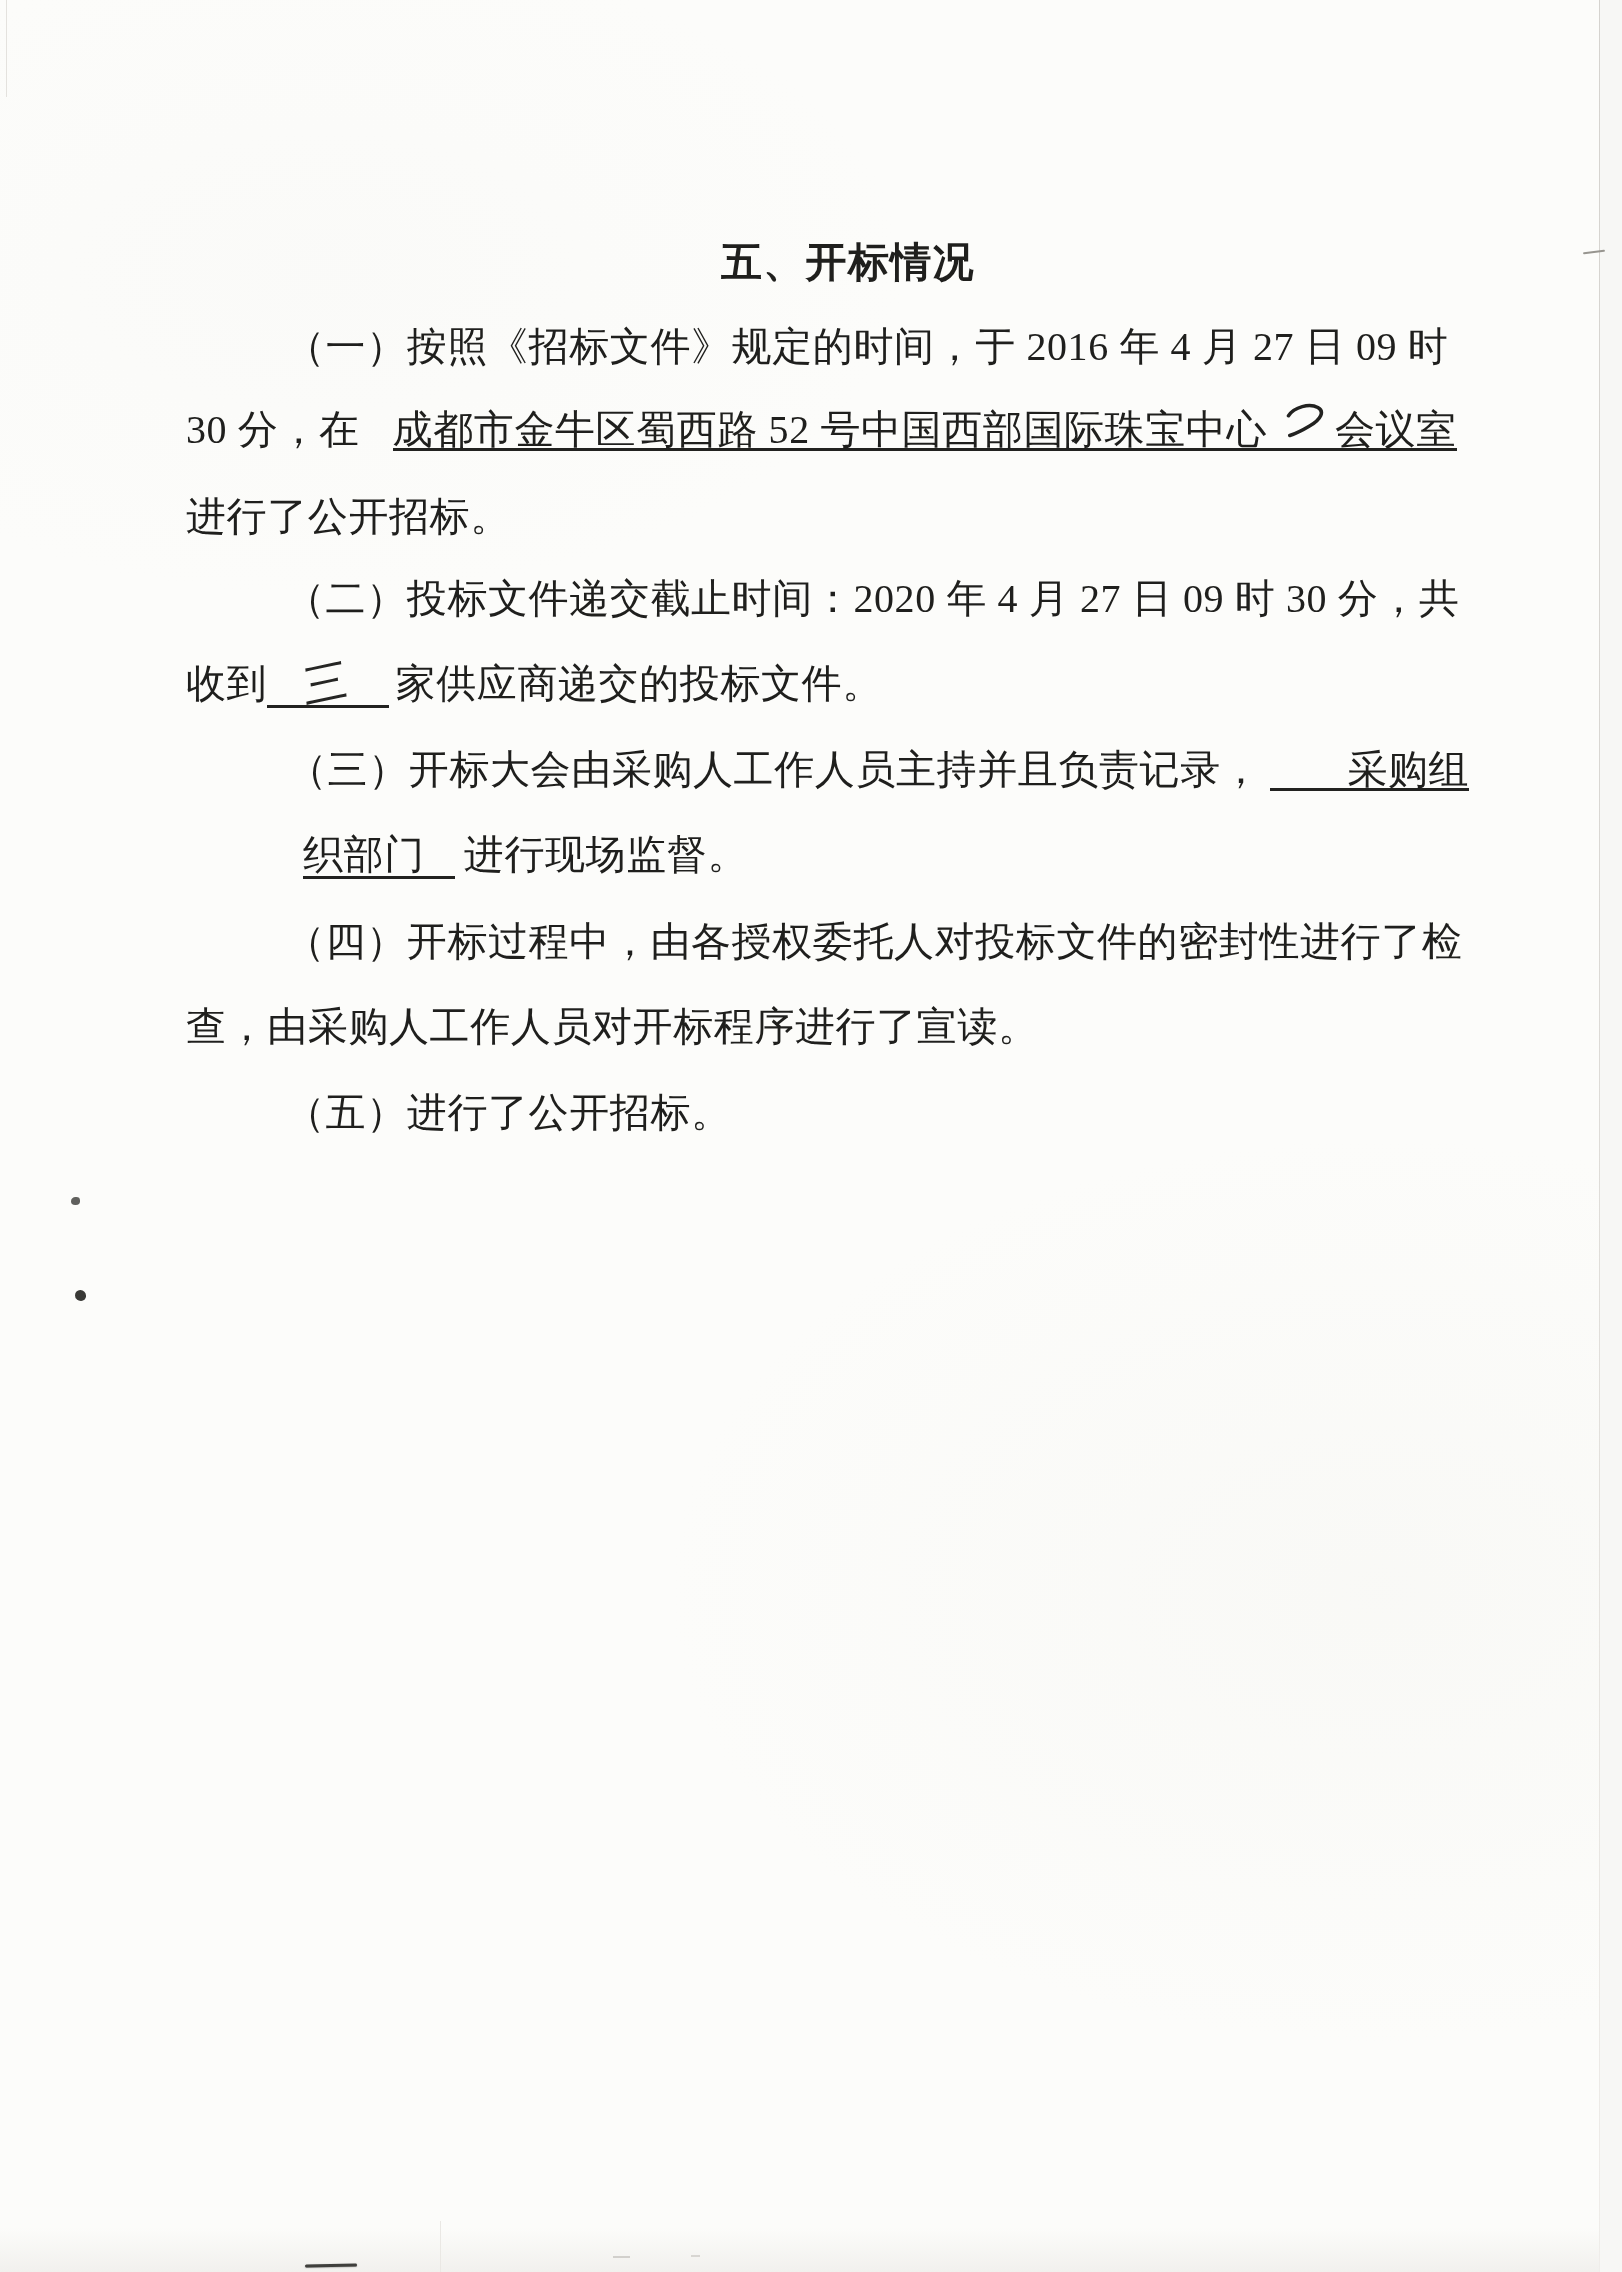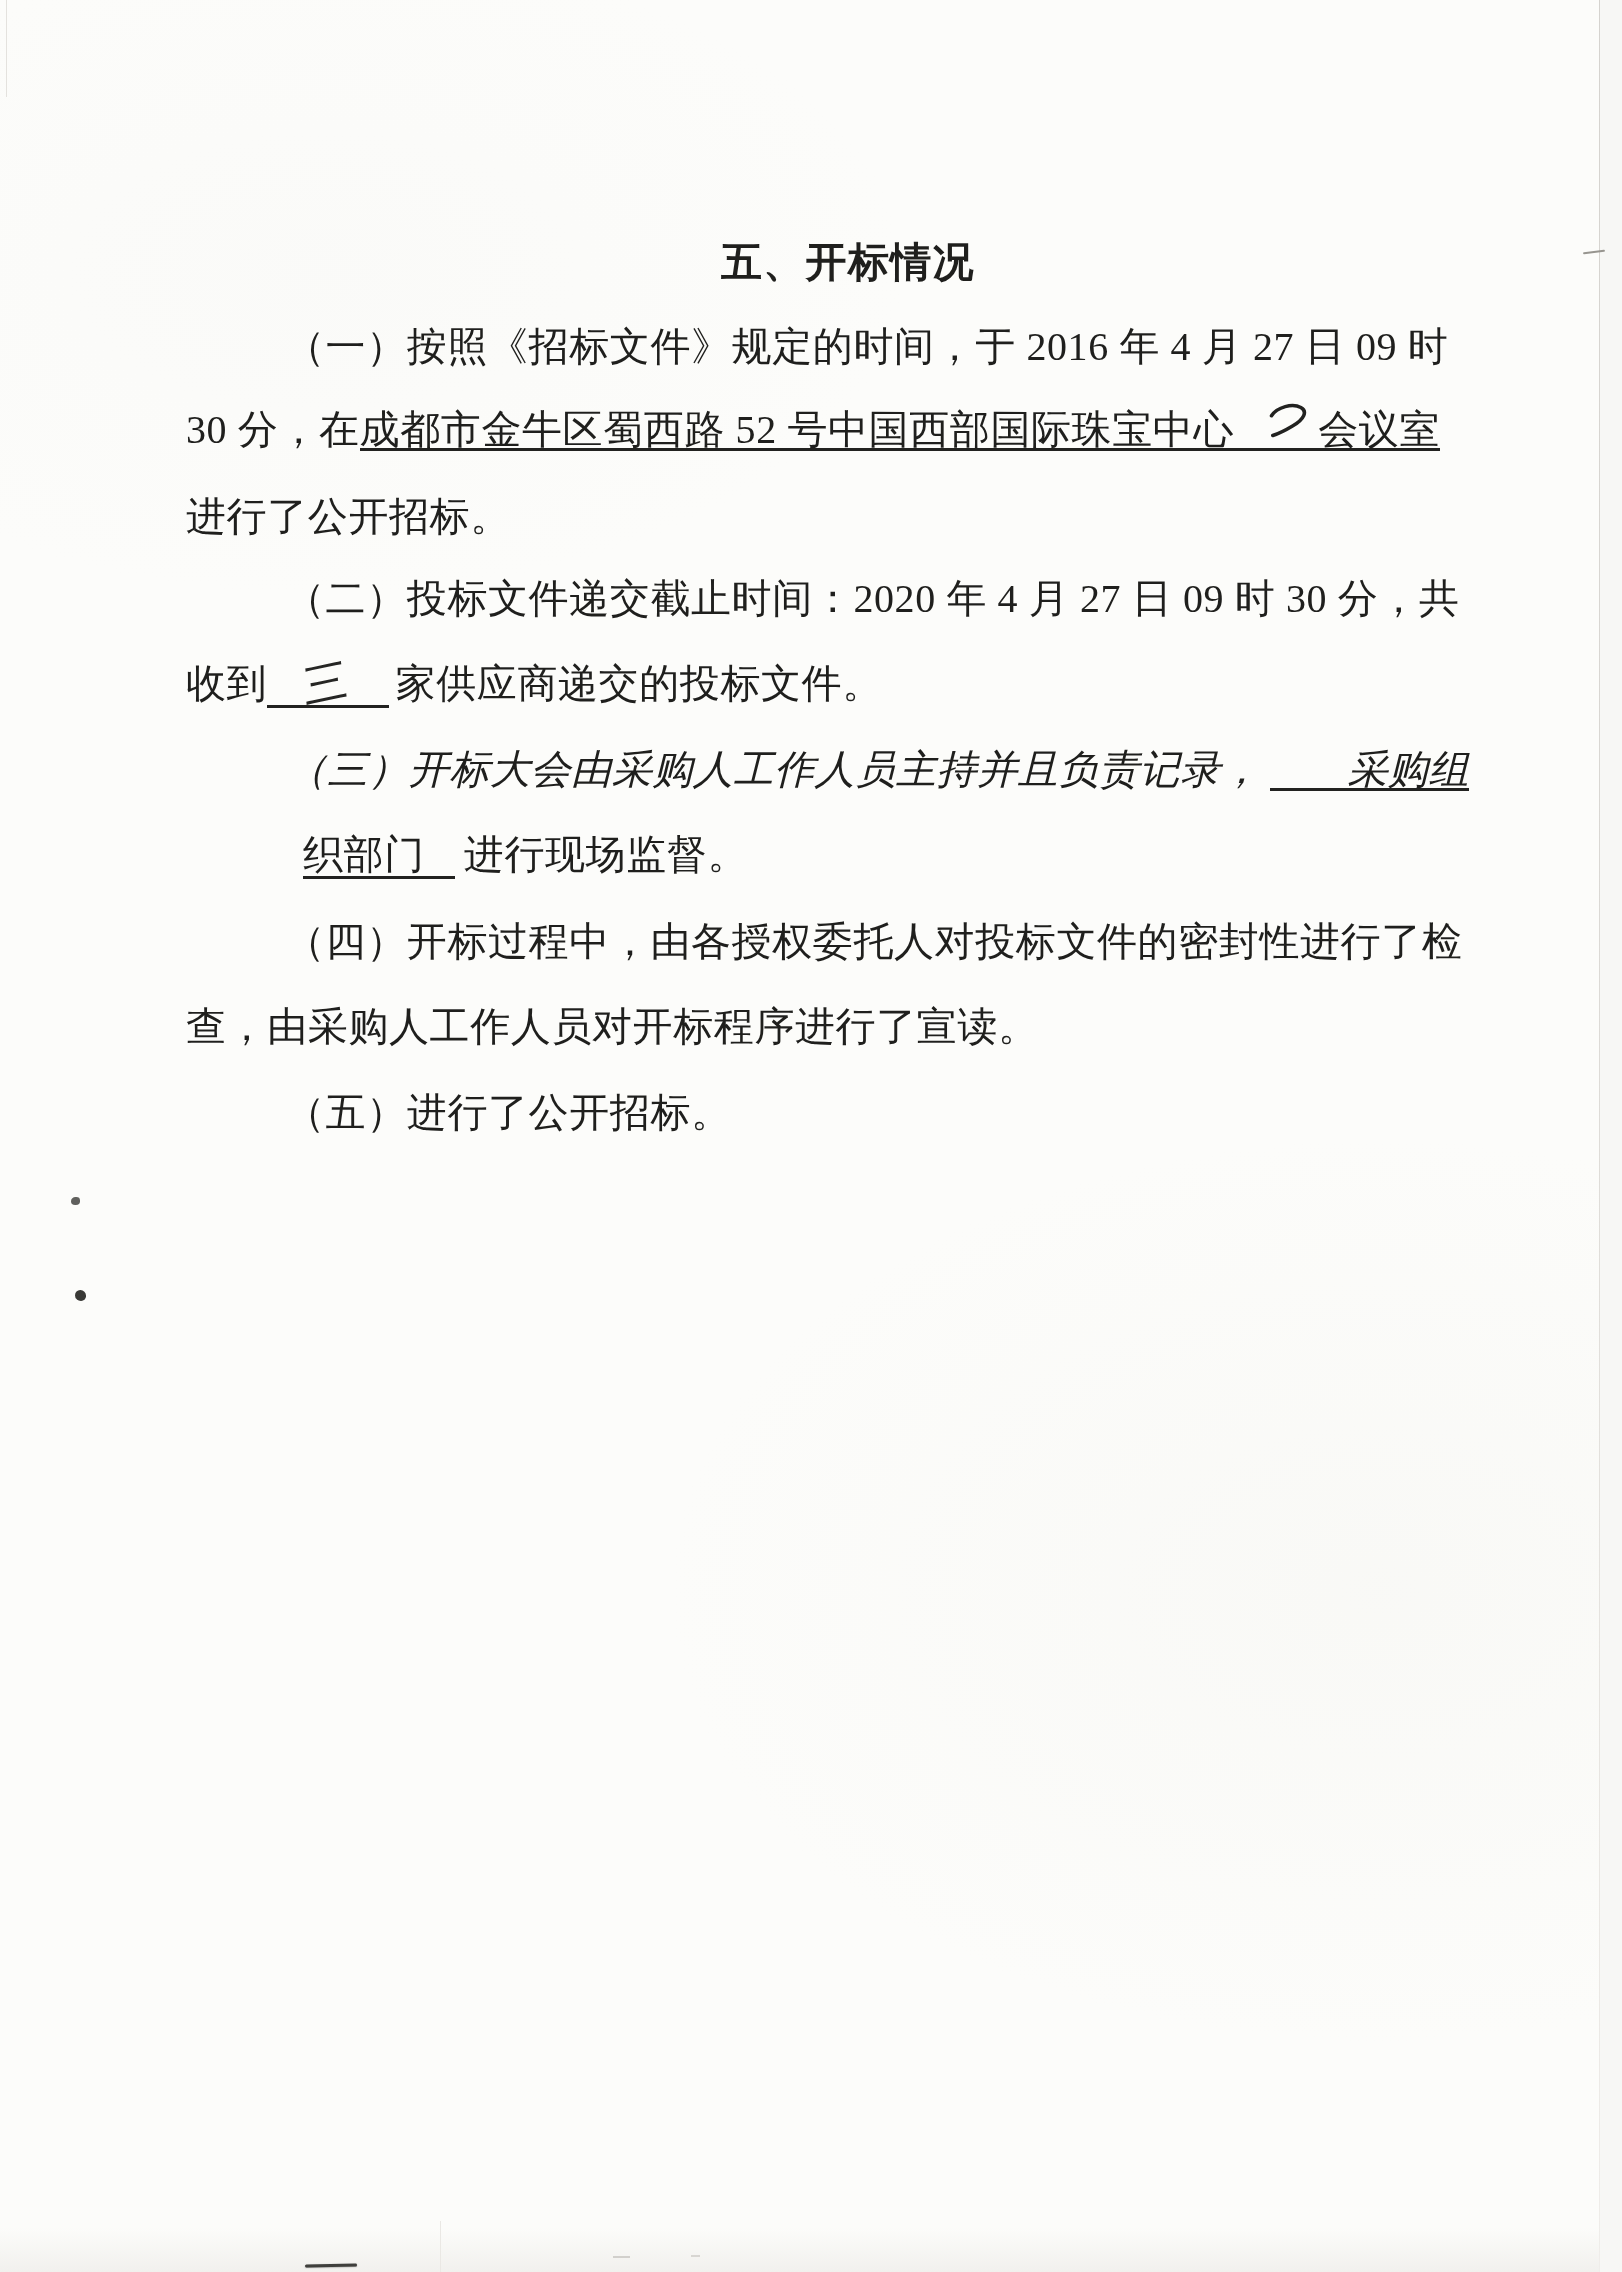--- a/index.html
+++ b/index.html
@@ -83,41 +83,41 @@
 </style>
 </head>
 <body>
 
 <div class="page">
 
   <div class="line title" style="left:721px; top:205px;">五、开标情况</div>
 
   <div class="line" style="left:285px; top:289px;">（一）按照《招标文件》规定的时间，于 2016 年 4 月 27 日 09 时</div>
 
-  <div class="line flexline" style="left:186px; top:372px; width:1254px;">
+  <div class="line flexline" style="left:186px; top:372px; width:1254px;gap:33px;">
     <span>30 分，在</span>
     <span class="ugroup">
       <span>成都市金牛区蜀西路 52 号中国西部国际珠宝中心</span>
       <span class="ugap"></span>
       <svg class="hw-two-svg" width="46" height="37" viewBox="0 0 72 58" role="img" aria-label="2">
         <path d="M7,20 C16,6 40,0 53,7 C64,13 58,26 40,36 C30,42 18,48 9,51" fill="none" stroke="#222220" stroke-width="5.5" stroke-linecap="round"></path>
       </svg>
       <span>会议室</span>
     </span>
   </div>
 
   <div class="line" style="left:186px; top:459px;">进行了公开招标。</div>
 
   <div class="line" style="left:285px; top:541px;">（二）投标文件递交截止时间：2020 年 4 月 27 日 09 时 30 分，共</div>
 
   <div class="line" style="left:186px; top:626px;">
     <span>收到</span><span class="ublank-fixed"><span class="hw-three">三</span></span><span style="margin-left:6.4px;">家供应商递交的投标文件。</span>
   </div>
 
-  <div class="line flexline" style="left:287px; top:712px; width:1152px;font-style:italic;">
+  <div class="line flexline" style="left:287px; top:712px; width:1152px;">
     <span>（三）开标大会由采购人工作人员主持并且负责记录，</span>
     <span class="ublank-grow"></span>
     <span class="ul">采购组</span>
   </div>
 
   <div class="line" style="left:303px; top:797px;">
     <span class="ul-inline" style="padding-right:30px;">织部门</span><span style="margin-left:9px;">进行现场监督。</span>
   </div>
 
   <div class="line" style="left:285px; top:884px;">（四）开标过程中，由各授权委托人对投标文件的密封性进行了检</div>

